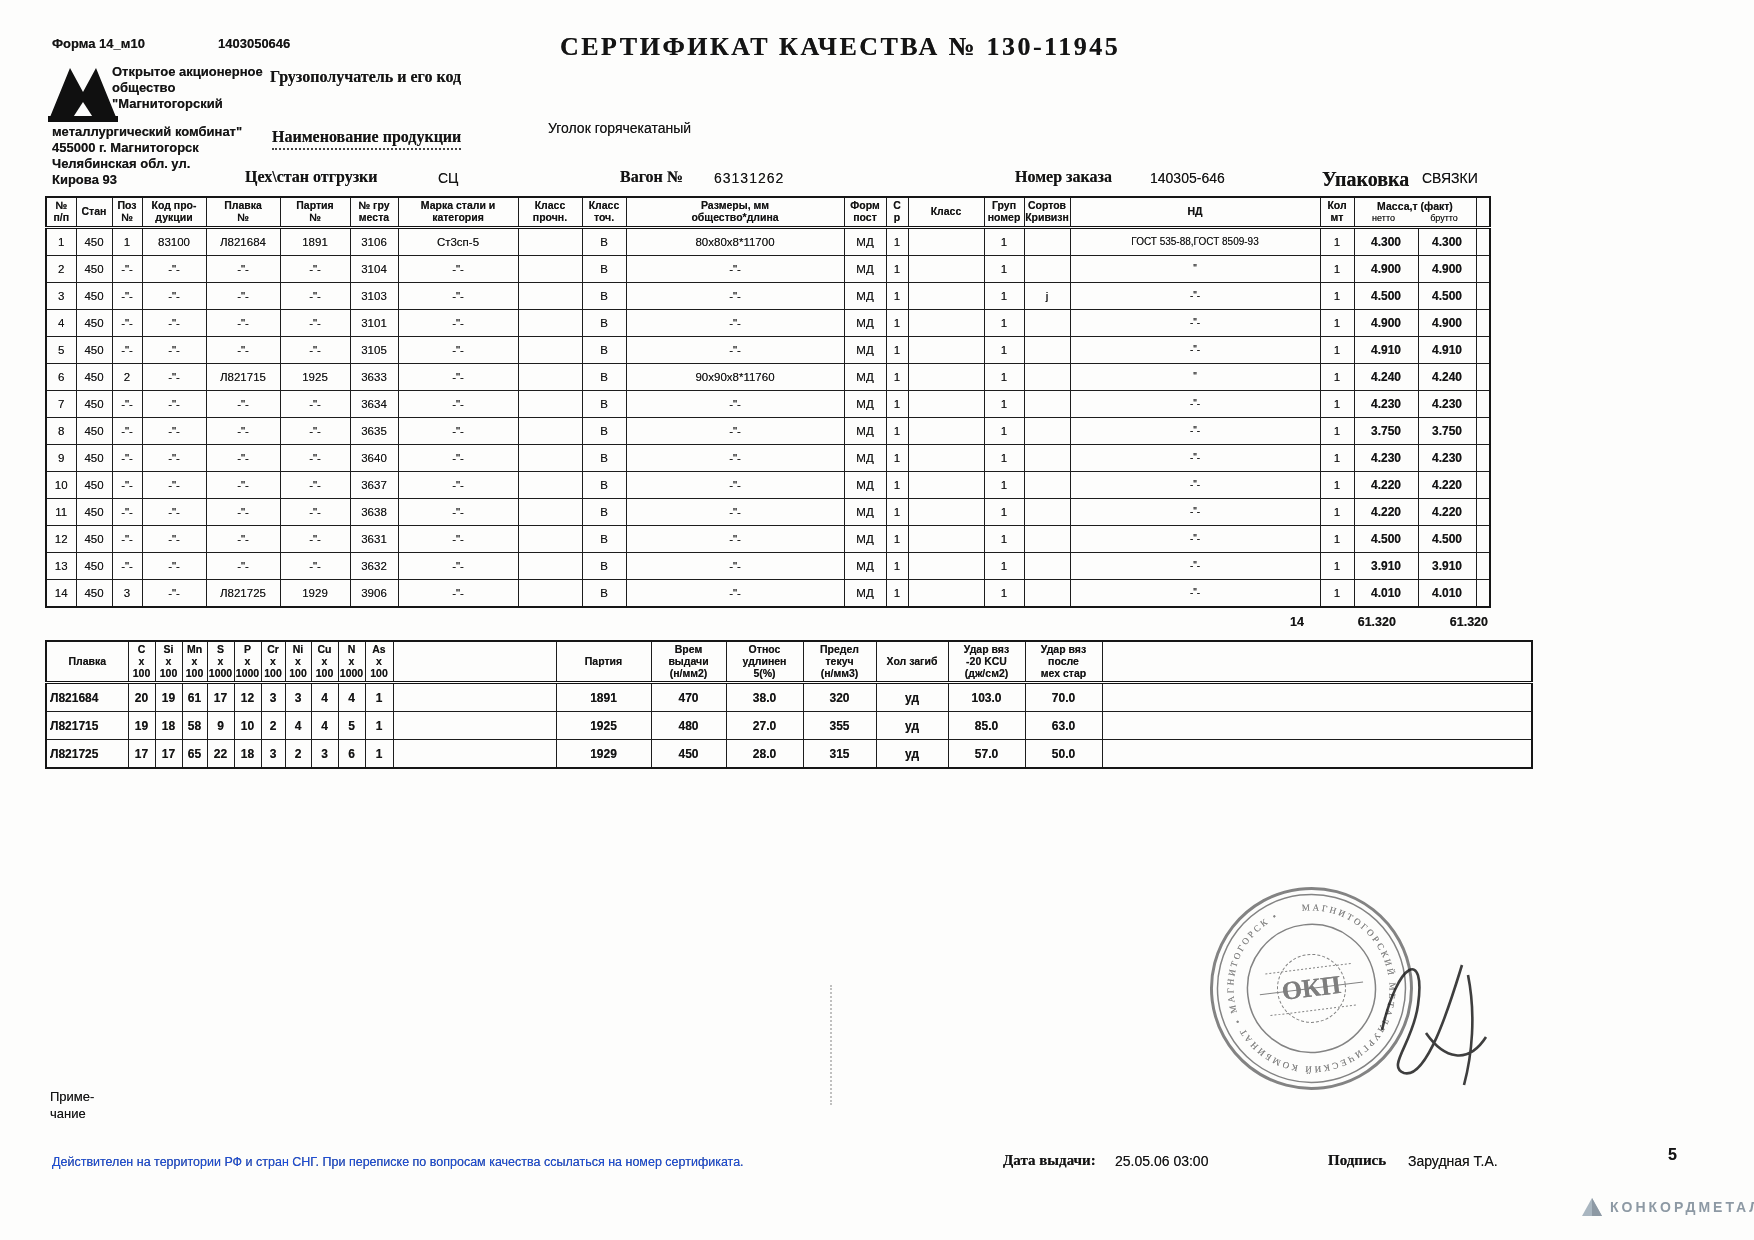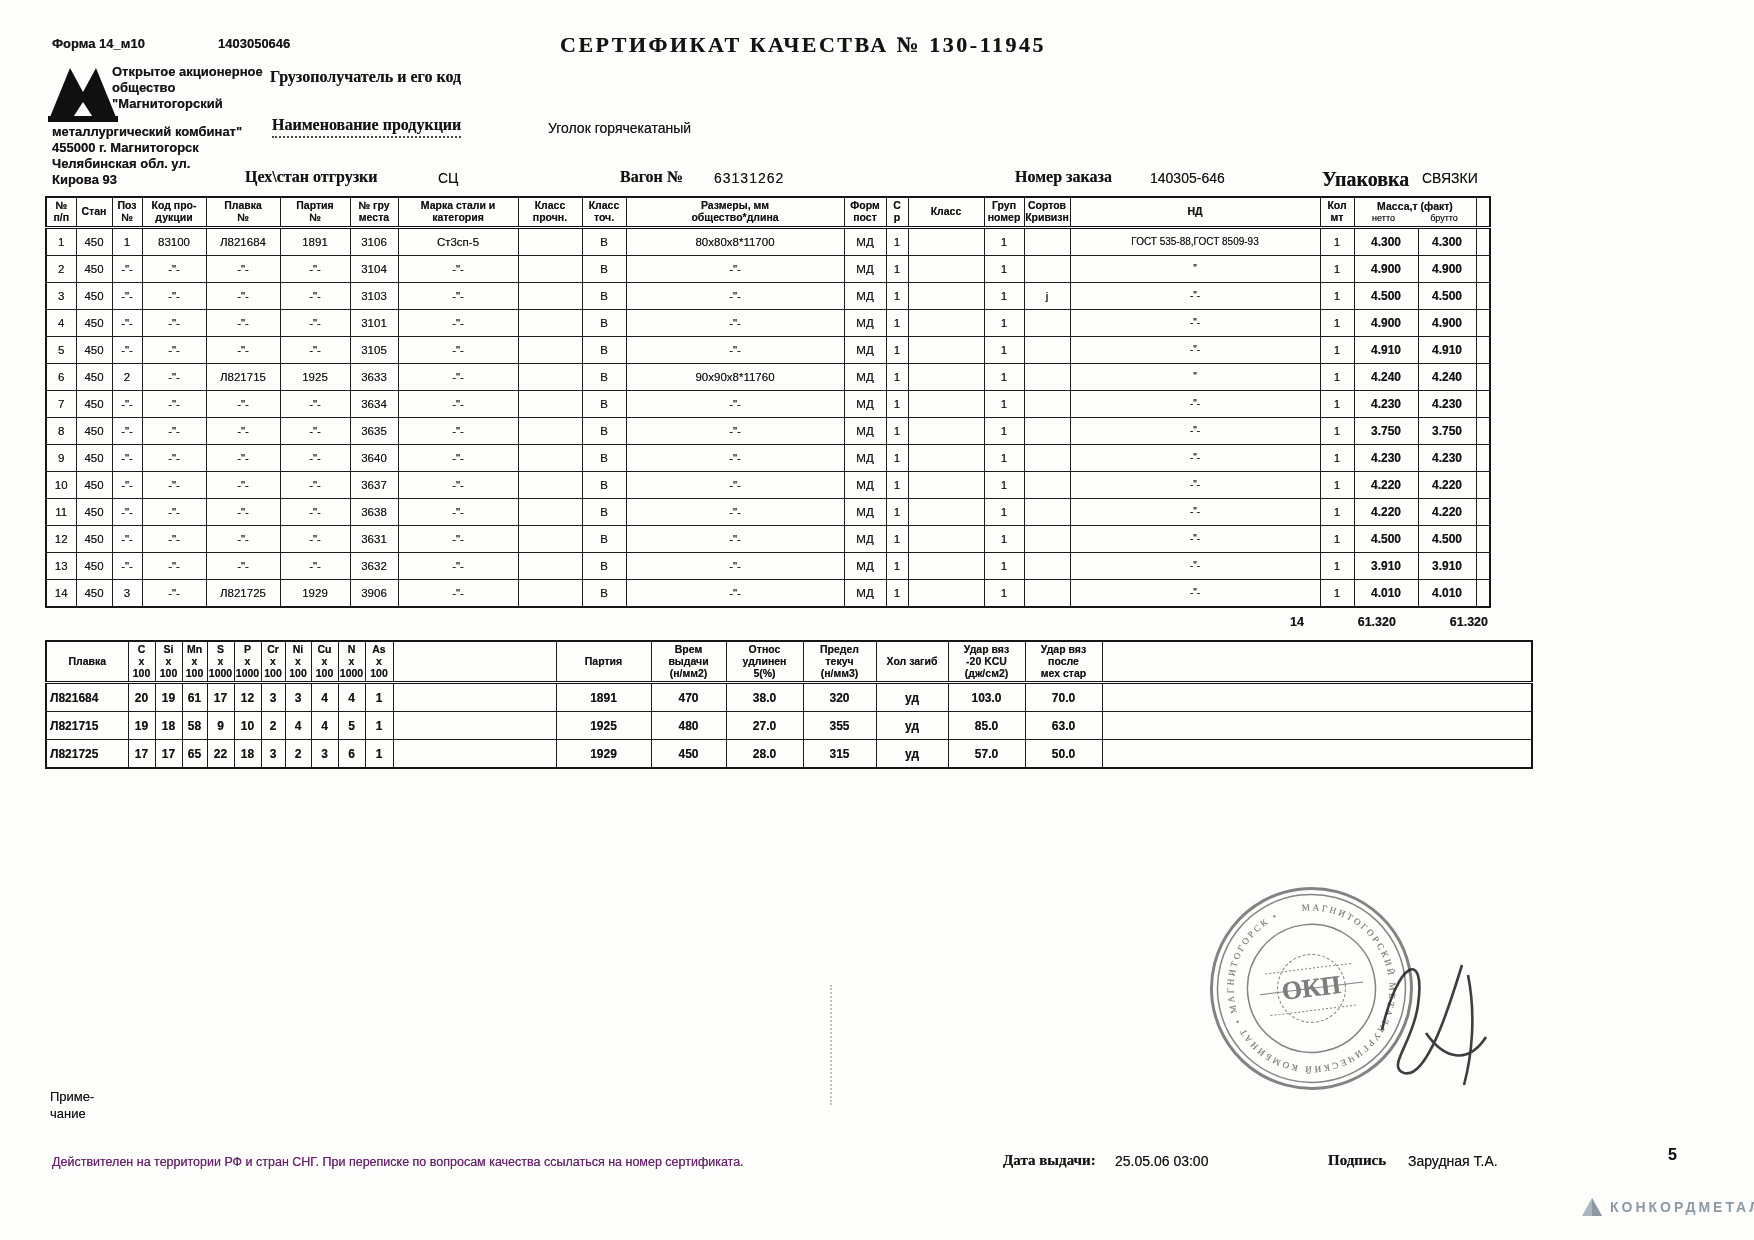--- a/index.html
+++ b/index.html
@@ -1,39 +1,39 @@
 <!DOCTYPE html>
 <html><head>
 <meta charset="utf-8">
 <style>
   html,body{margin:0;padding:0;background:#e8e8e8;}
   .page{position:relative;width:1754px;height:1240px;background:#fdfdfc;overflow:hidden;
         font-family:"Liberation Sans",sans-serif;color:#141414;
         text-shadow:0 0 .55px rgba(10,10,10,.6);}
   .abs{position:absolute;}
   .serifb{font-family:"Liberation Serif",serif;font-weight:bold;}
-  .title{font-size:22px;letter-spacing:2.5px;}
+  .title{font-size:26px;letter-spacing:2.5px;}
   .small{font-size:13px;font-weight:bold;line-height:16px;}
   .label{font-size:16px;}
   .val{font-size:14px;font-weight:normal;}
   .dotted-u{border-bottom:2px dotted #444;padding-bottom:2px;}
   table{border-collapse:collapse;table-layout:fixed;background:transparent;}
   .grid{border:2px solid #161616;}
   .grid th,.grid td{border:1px solid #1d1d1d;text-align:center;padding:0 1px;
         overflow:hidden;white-space:nowrap;}
   .grid thead th{font-size:10.5px;font-weight:bold;line-height:1.12;padding:2px 0;
         border-bottom:3px double #111;vertical-align:middle;}
   #main-table td{height:26px;font-size:11.5px;}
   #main-table td:nth-child(17){font-size:10px;}
   #main-table td:nth-child(19),#main-table td:nth-child(20){font-weight:bold;font-size:12px;}
   #chem-table td{height:27px;font-size:12px;font-weight:bold;}
   #chem-table td:first-child{text-align:left;padding-left:3px;}
   .sub{display:flex;justify-content:space-around;font-size:9px;font-weight:normal;}
   .totals{display:flex;justify-content:space-between;font-weight:bold;font-size:12.5px;}
-  .legal{font-size:12.5px;color:#701a75;}
+  .legal{font-size:12.5px;color:#1d4ed8;}
   .note{font-size:13px;line-height:17px;}
   .wm{display:flex;align-items:center;gap:8px;color:#8d99a4;text-shadow:none;
       font-size:14px;letter-spacing:3px;font-weight:bold;}
   .artifact{border-left:2px dotted #777;opacity:.45;height:120px;width:0;}
 </style>
 </head>
 <body>
 
 <div class="page">
 
@@ -55,21 +55,21 @@
     <div>"Магнитогорский</div>
   </div>
   <div class="abs small" style="left:52px;top:124px;">
     <div>металлургический комбинат"</div>
     <div>455000 г. Магнитогорск</div>
     <div>Челябинская обл.  ул.</div>
     <div>Кирова 93</div>
   </div>
 
   <div class="abs serifb label" style="left:270px;top:68px;">Грузополучатель и его код</div>
-  <div class="abs serifb label dotted-u" style="left:272px;top:116px;">Наименование продукции</div>
+  <div class="abs serifb label dotted-u" style="left:272px;top:128px;">Наименование продукции</div>
   <div class="abs val" style="left:548px;top:120px;">Уголок горячекатаный</div>
 
   <div class="abs serifb" style="left:245px;top:168px;font-size:16px;">Цех\стан отгрузки</div>
   <div class="abs val" style="left:438px;top:170px;">СЦ</div>
   <div class="abs serifb" style="left:620px;top:168px;font-size:16px;">Вагон №</div>
   <div class="abs val" style="left:714px;top:170px;letter-spacing:1px;">63131262</div>
   <div class="abs serifb" style="left:1015px;top:168px;font-size:16px;">Номер заказа</div>
   <div class="abs val" style="left:1150px;top:170px;">140305-646</div>
   <div class="abs serifb" style="left:1322px;top:168px;font-size:20px;">Упаковка</div>
   <div class="abs val" style="left:1422px;top:170px;">СВЯЗКИ</div>

